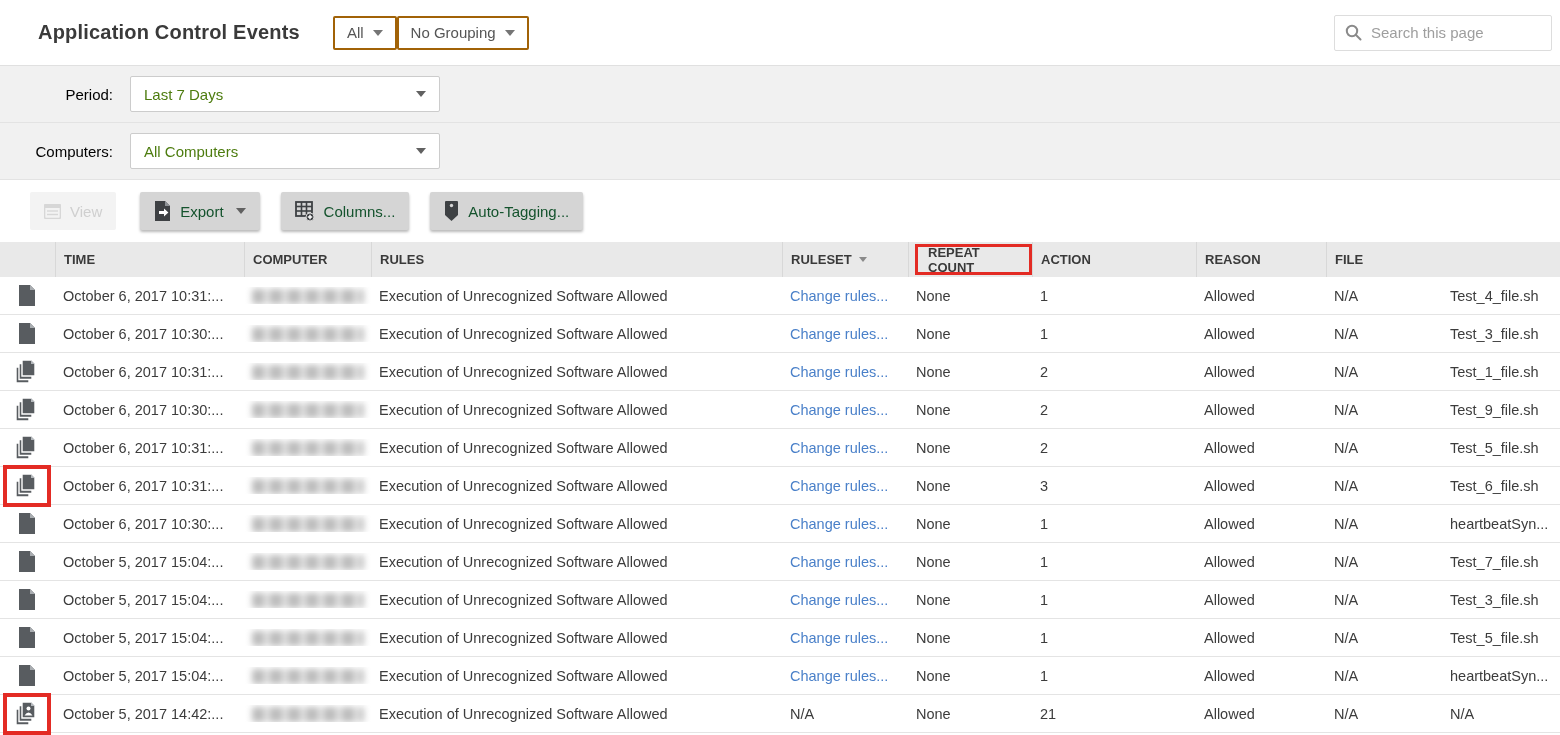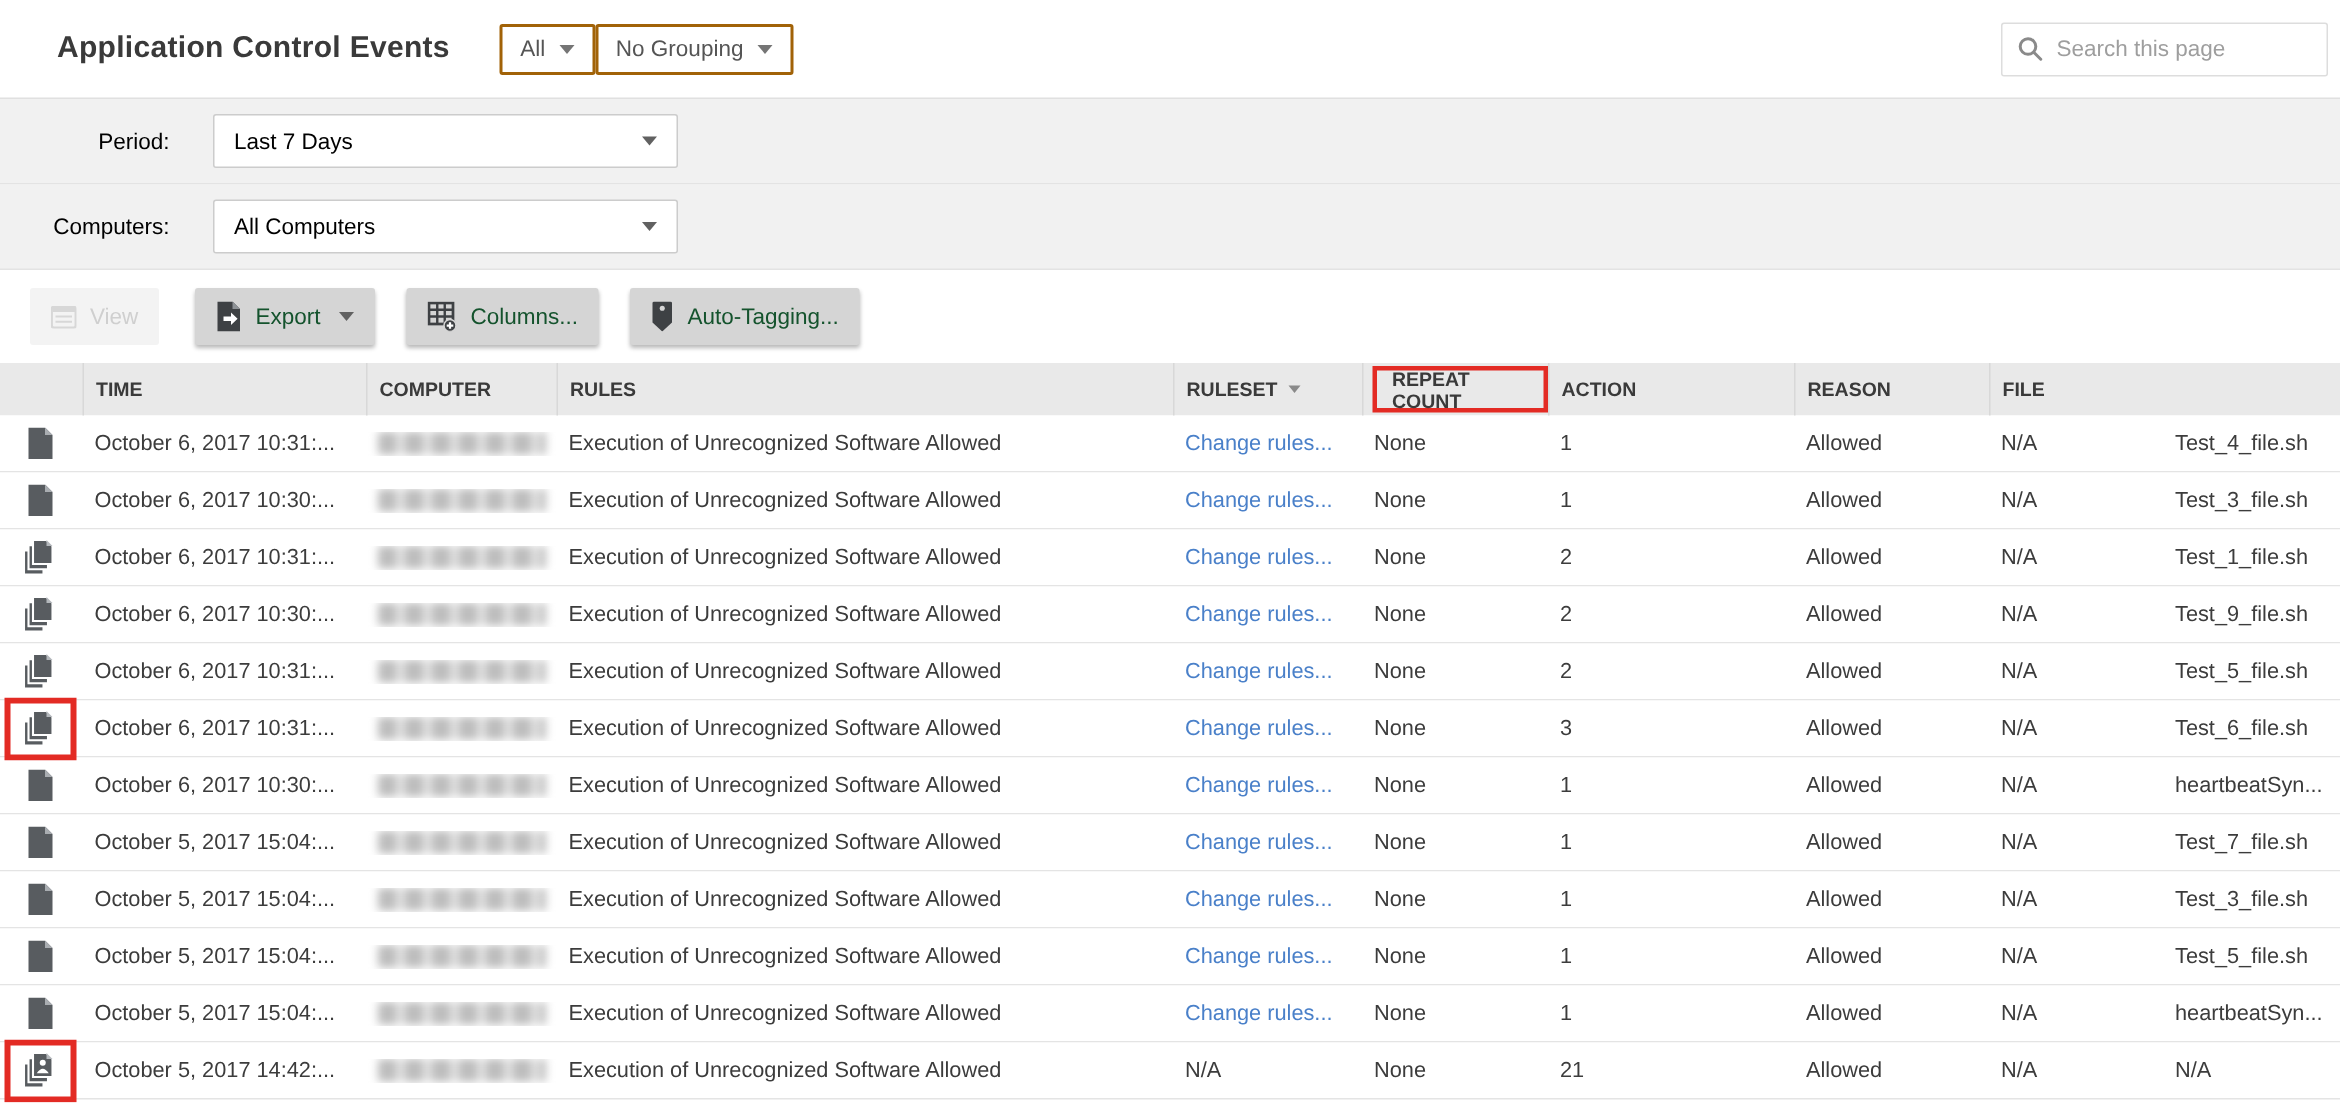--- a/index.html
+++ b/index.html
@@ -28,25 +28,25 @@
   .search-box input{border:none;outline:none;font-size:15px;color:#444;width:100%;
     font-family:inherit;background:transparent;}
   .search-box input::placeholder{color:#9e9e9e;}
 
   
   .filter-row{height:57px;background:#f1f1f1;display:flex;align-items:center;
     border-bottom:1px solid #e3e3e3;}
   .filter-label{width:122px;text-align:right;padding-right:9px;font-size:15px;color:#000000;}
   .filter-select{width:310px;height:36px;background:#fff;border:1px solid #ccc;border-radius:2px;
     display:flex;align-items:center;justify-content:space-between;padding:0 13px;font-size:15px;
-    color:#000000;cursor:pointer;margin-left:20px;}
+    color:#4d7c0f;cursor:pointer;margin-left:8px;}
   .filter-select .caret{border-top-color:#616161;margin-left:0;}
 
   
-  .toolbar{height:62px;display:flex;align-items:center;padding-left:20px;background:#fff;}
+  .toolbar{height:62px;display:flex;align-items:center;padding-left:30px;background:#fff;}
   .tbtn{height:38px;display:inline-flex;align-items:center;padding:0 14px;background:#d5d5d5;
     border:none;border-radius:2px;font-size:15px;color:#14532d;font-family:inherit;cursor:pointer;
     box-shadow:0 2px 3px rgba(0,0,0,.28);margin-right:21px;}
   .tbtn svg{margin-right:9px;}
   .tbtn.disabled{background:#f3f3f3;color:#cfcfcf;box-shadow:none;cursor:default;margin-right:24px;}
   .tbtn .caret{border-top-color:#616161;}
 
   
   .grid-cols{display:grid;grid-template-columns:55px 189px 127px 411px 126px 124px 164px 130px 116px 118px;
     align-items:center;}

